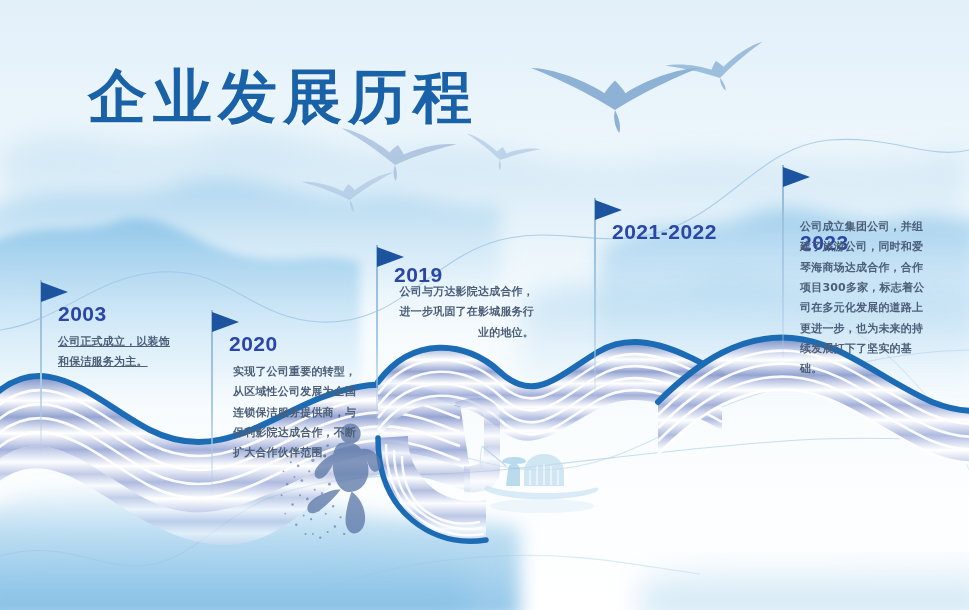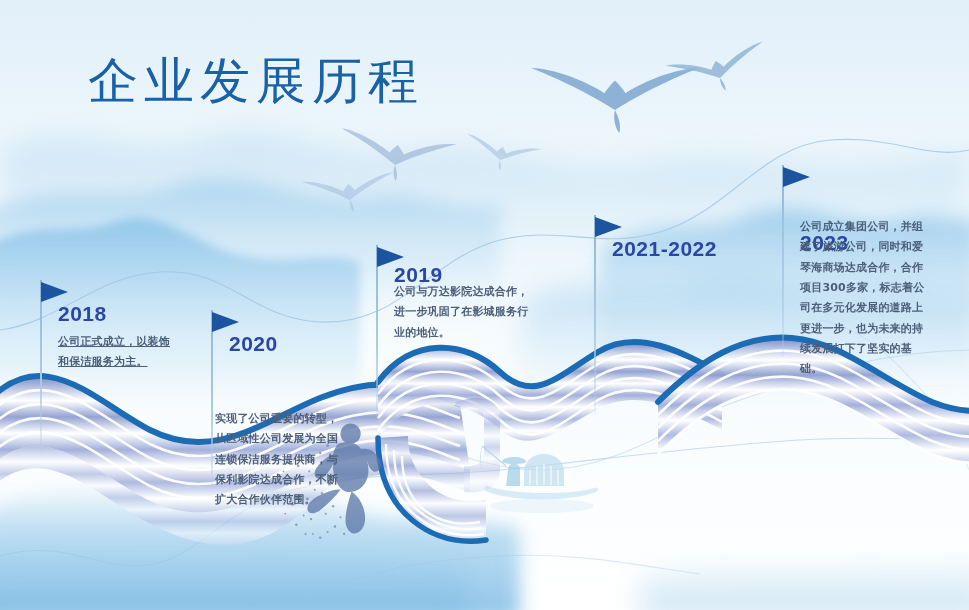--- a/index.html
+++ b/index.html
@@ -14,24 +14,24 @@
     height:610px;
     overflow:hidden;
     background:linear-gradient(175deg,#eaf4fb 0%,#f2f9fd 22%,#f8fcfe 45%,#fdfeff 62%,#ffffff 80%,#fafdff 100%);
   }
   
   .layer{position:absolute;left:0;top:0;width:969px;height:610px;pointer-events:none;}
 
   
   #title{
     position:absolute;
-    left:88px; top:48px;
-    font-size:50px;
+    left:88px; top:58px;
+    font-size:59px;
     letter-spacing:6px;
-    font-weight:400;
+    font-weight:700;
     color:#1a62a8;
     font-family:"Liberation Sans","DejaVu Sans",sans-serif;
     white-space:nowrap;
     text-shadow:0 1px 2px rgba(255,255,255,.7);
   }
 
   
   .milestone{position:absolute;}
   .flagpole{
     position:absolute;
@@ -328,39 +328,39 @@
       <path d="M8,-2 L-16,-22" stroke="#a8cfe7" stroke-width="1.3" fill="none"></path>
       <path d="M-16,-22 C-18,-14 -18,-6 -16,2" stroke="#bcdcef" stroke-width="0.9" fill="none"></path>
 
       <ellipse cx="44" cy="38" rx="52" ry="7" fill="#d7eaf7" opacity="0.55"></ellipse>
     </g>
   </svg>
 
   <div class="milestone" style="left:40px; top:280px; width:160px; height:180px;">
     <div class="flagpole" style="height:172px;"></div>
     <div class="flag" style="top:2px;"></div>
-    <div class="m-year" style="left:18px; top:22px;">2018</div>
+    <div class="m-year" style="left:18px; top:22px;">2003</div>
     <div class="m-text" style="left:18px; top:52px; width:118px;text-decoration:underline;">公司正式成立，以装饰和保洁服务为主。</div>
   </div>
 
   <div class="milestone" style="left:211px; top:310px; width:170px; height:190px;">
     <div class="flagpole" style="height:182px;"></div>
     <div class="flag" style="top:2px;"></div>
     <div class="m-year" style="left:18px; top:22px;">2020</div>
-    <div class="m-text" style="left:4px; top:52px; width:128px;margin-top:47px;">实现了公司重要的转型，从区域性公司发展为全国连锁保洁服务提供商，与保利影院达成合作，不断扩大合作伙伴范围。</div>
-  </div>
-
-  <div class="milestone" style="left:376px; top:245px; width:180px; height:190px;">
+    <div class="m-text" style="left:22px; top:52px; width:128px;">实现了公司重要的转型，从区域性公司发展为全国连锁保洁服务提供商，与保利影院达成合作，不断扩大合作伙伴范围。</div>
+  </div>
+
+  <div class="milestone" style="left:376px; top:245px; width:180px; height:190px;text-align:right;">
     <div class="flagpole" style="height:180px;"></div>
     <div class="flag" style="top:2px;"></div>
     <div class="m-year" style="left:18px; top:18px;">2019</div>
     <div class="m-text" style="left:18px; top:37px; width:140px;">公司与万达影院达成合作，进一步巩固了在影城服务行业的地位。</div>
   </div>
 
-  <div class="milestone" style="left:594px; top:215px; width:190px; height:210px;">
+  <div class="milestone" style="left:594px; top:198px; width:190px; height:210px;">
     <div class="flagpole" style="height:200px;"></div>
     <div class="flag" style="top:2px;"></div>
     <div class="m-year" style="left:18px; top:22px;">2021-2022</div>
   </div>
 
   <div class="milestone" style="left:782px; top:165px; width:185px; height:200px;">
     <div class="flagpole" style="height:192px;"></div>
     <div class="flag" style="top:2px;"></div>
     <div class="m-year" style="left:18px; top:22px;margin-top:44px;">2023</div>
     <div class="m-text" style="left:18px; top:52px; width:128px;">公司成立集团公司，并组建了旅游公司，同时和爱琴海商场达成合作，合作项目300多家，标志着公司在多元化发展的道路上更进一步，也为未来的持续发展打下了坚实的基础。</div>

